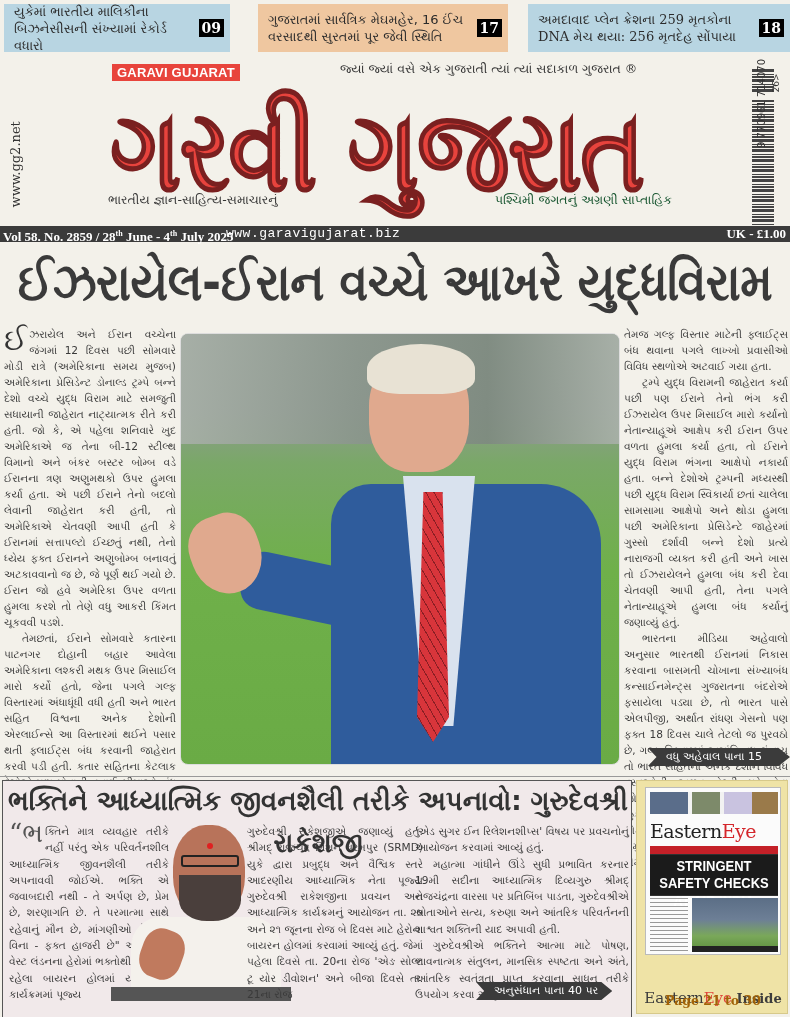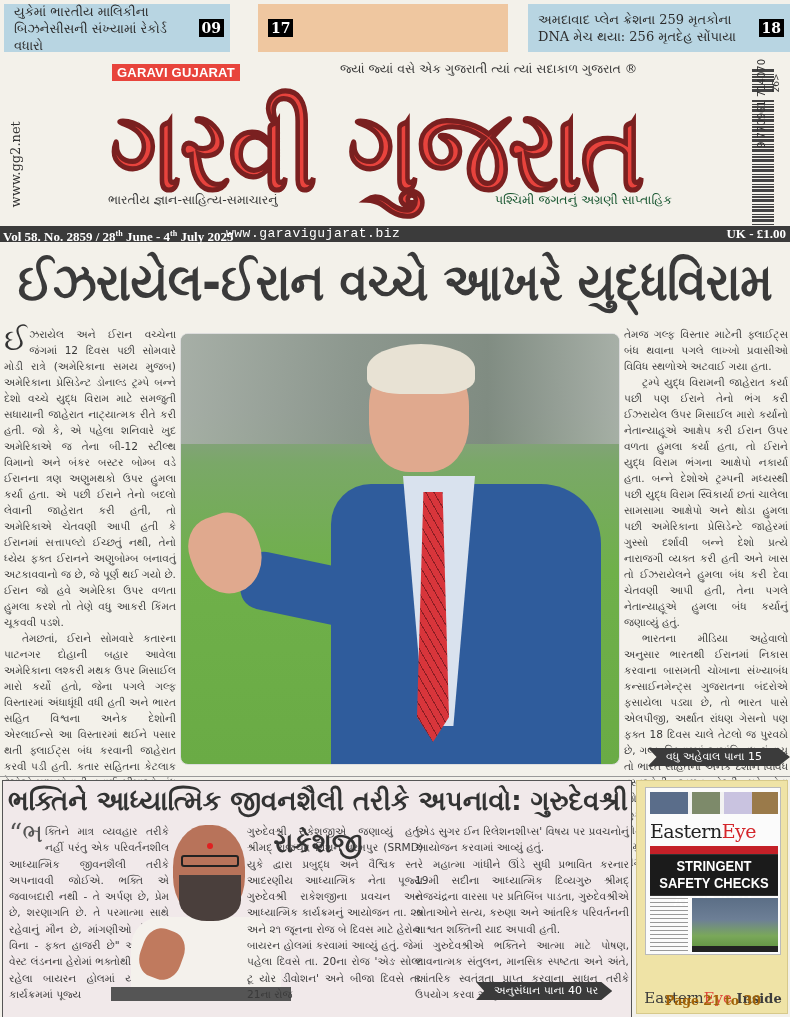--- a/index.html
+++ b/index.html
@@ -100,20 +100,21 @@
   .promo .pages { position: absolute; left: 0; top: 212px; width: 152px; text-align: center; font-family: "DejaVu Serif", serif; font-weight: bold; font-size: 12.5px; color: #a16207; }
 </style>
 </head>
 <body>
 
 <div class="teaser t1">
   <div class="txt">યુકેમાં ભારતીય માલિકીના બિઝનેસીસની સંખ્યામાં રેકોર્ડ વધારો</div>
   <div class="num">09</div>
 </div>
 <div class="teaser t2">
+  <div class="txt">ગુજરાતમાં સાર્વત્રિક મેઘમહેર, 16 ઈંચ વરસાદથી સુરતમાં પૂર જેવી સ્થિતિ</div>
   <div class="num">17</div>
 </div>
 <div class="teaser t3">
   <div class="txt">અમદાવાદ પ્લેન ક્રેશના 259 મૃતકોના DNA મેચ થયા: 256 મૃતદેહ સોંપાયા</div>
   <div class="num">18</div>
 </div>
 
 <div class="masthead">
   <div class="logo">ગરવી ગુજરાત</div>
   <div class="brand-tag">GARAVI GUJARAT</div>

